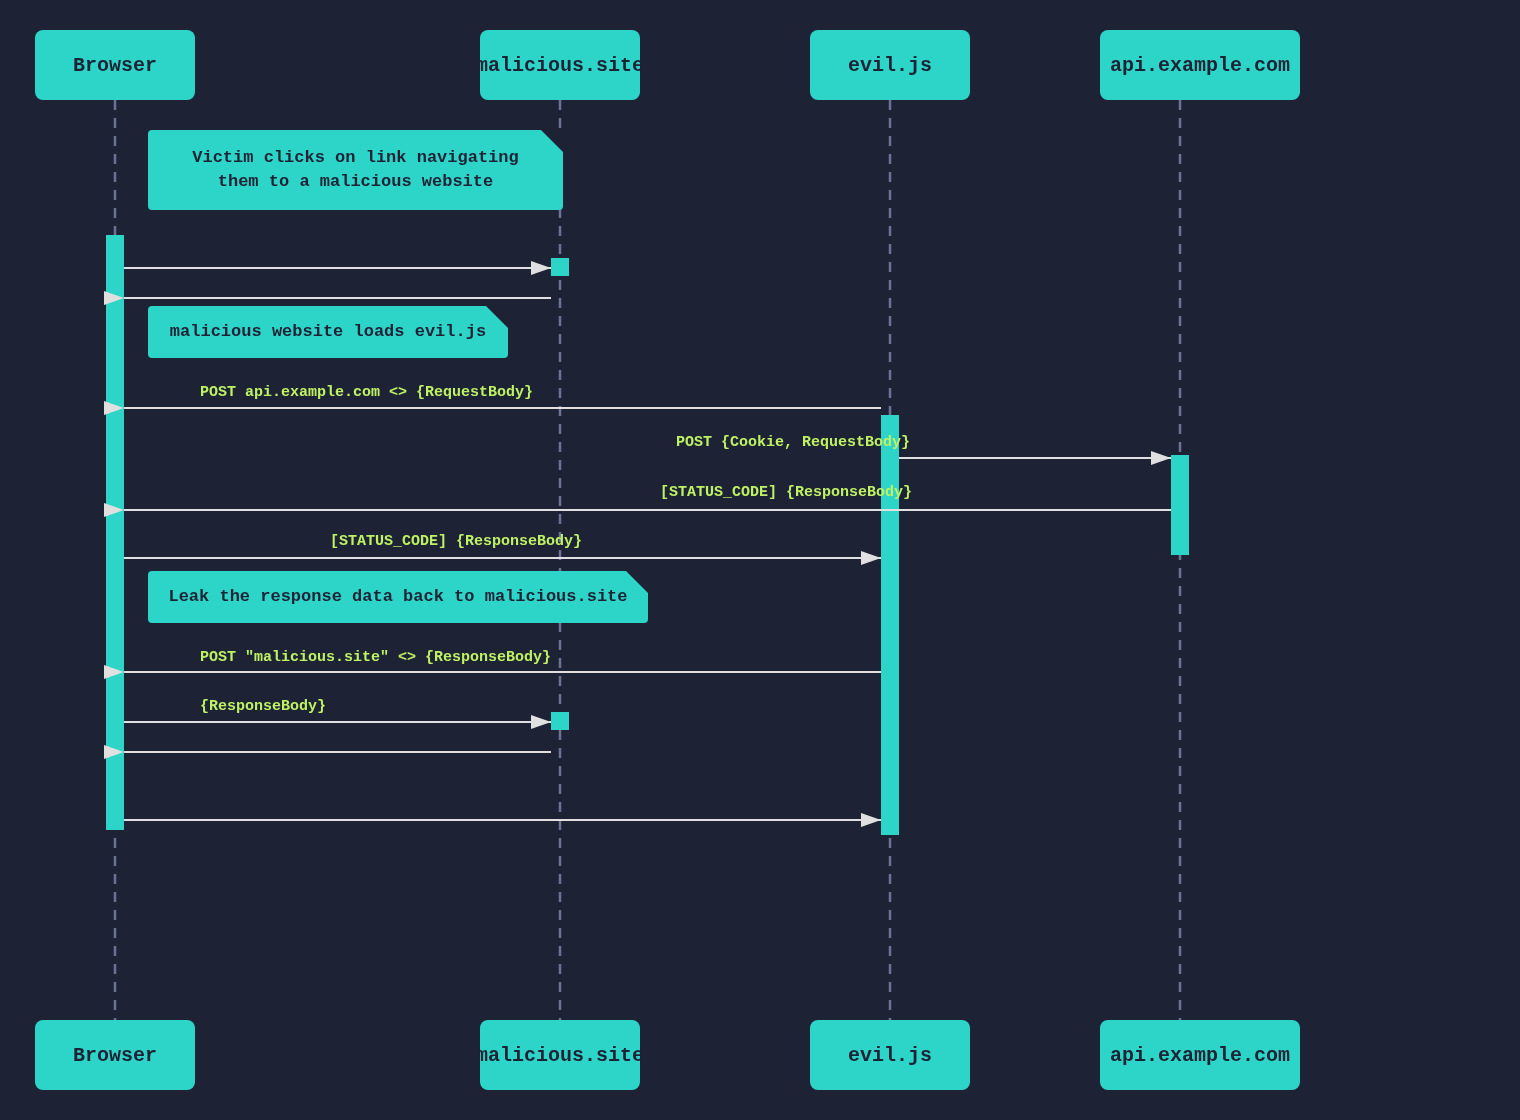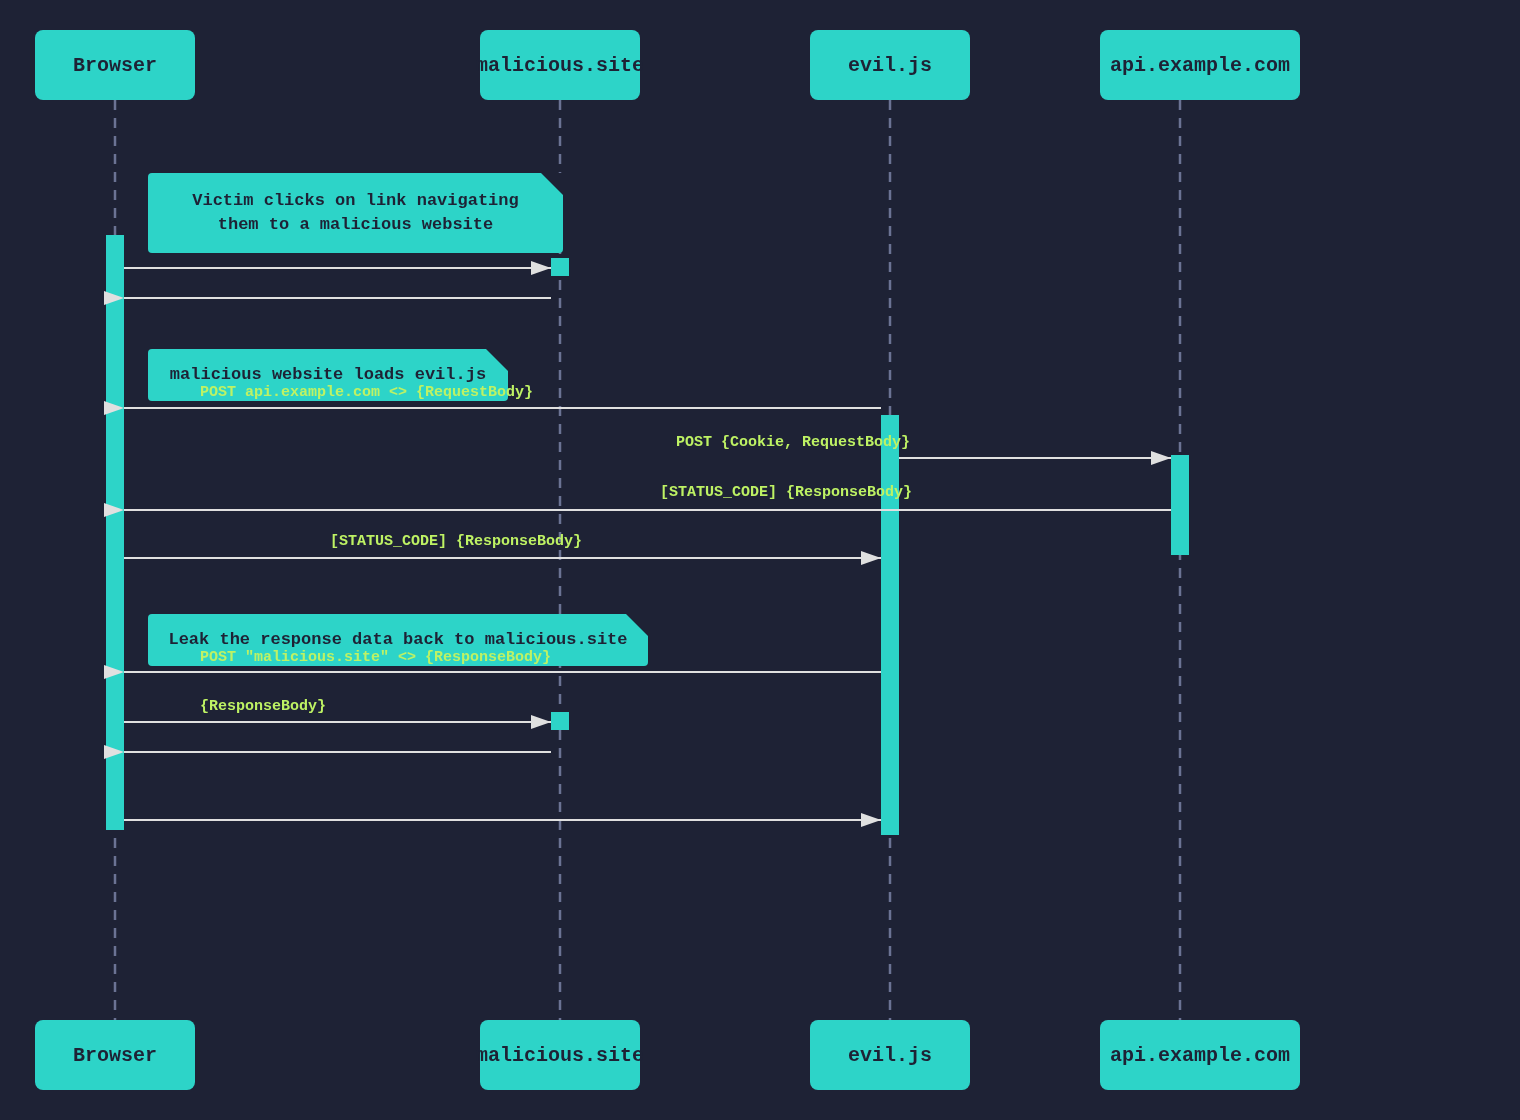--- a/index.html
+++ b/index.html
@@ -38,21 +38,20 @@
     .note-box {
       position: absolute;
       background-color: #2dd4c8;
       color: #1e2235;
       font-size: 17px;
       font-weight: 600;
       padding: 14px 18px;
       border-radius: 4px;
       text-align: center;
       line-height: 1.4;
-      margin-top: 43px;
     }
     .note-box::after {
       content: '';
       position: absolute;
       top: 0;
       right: 0;
       width: 0;
       height: 0;
       border-style: solid;
       border-width: 0 22px 22px 0;

